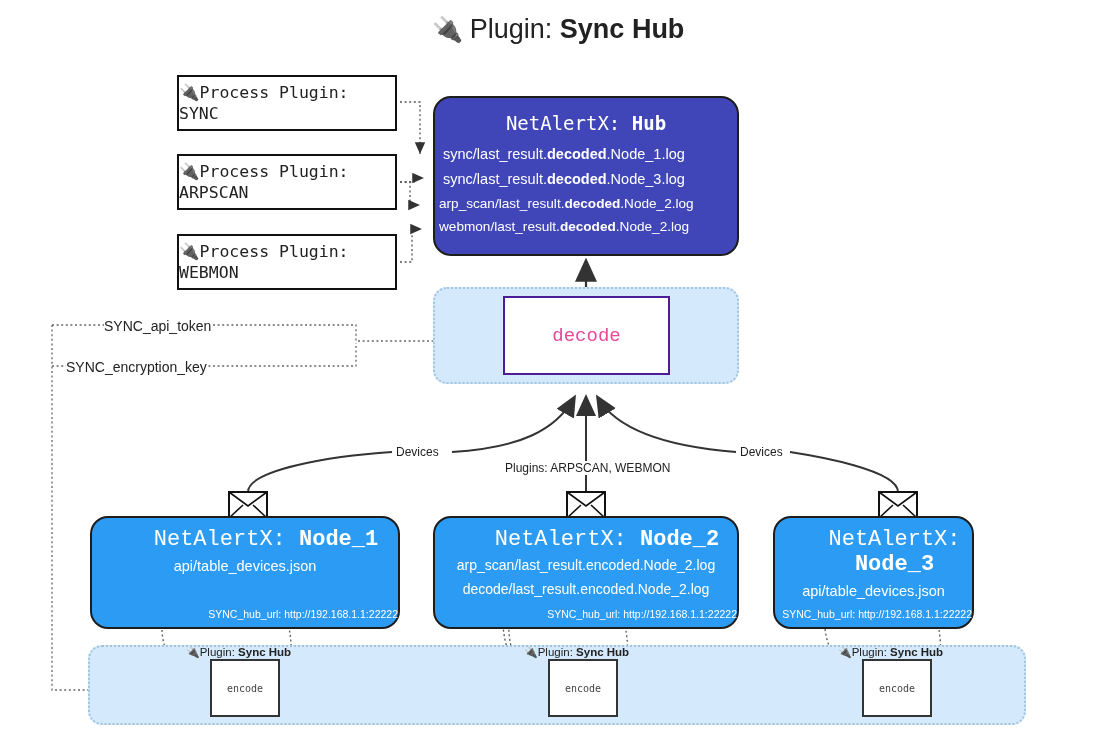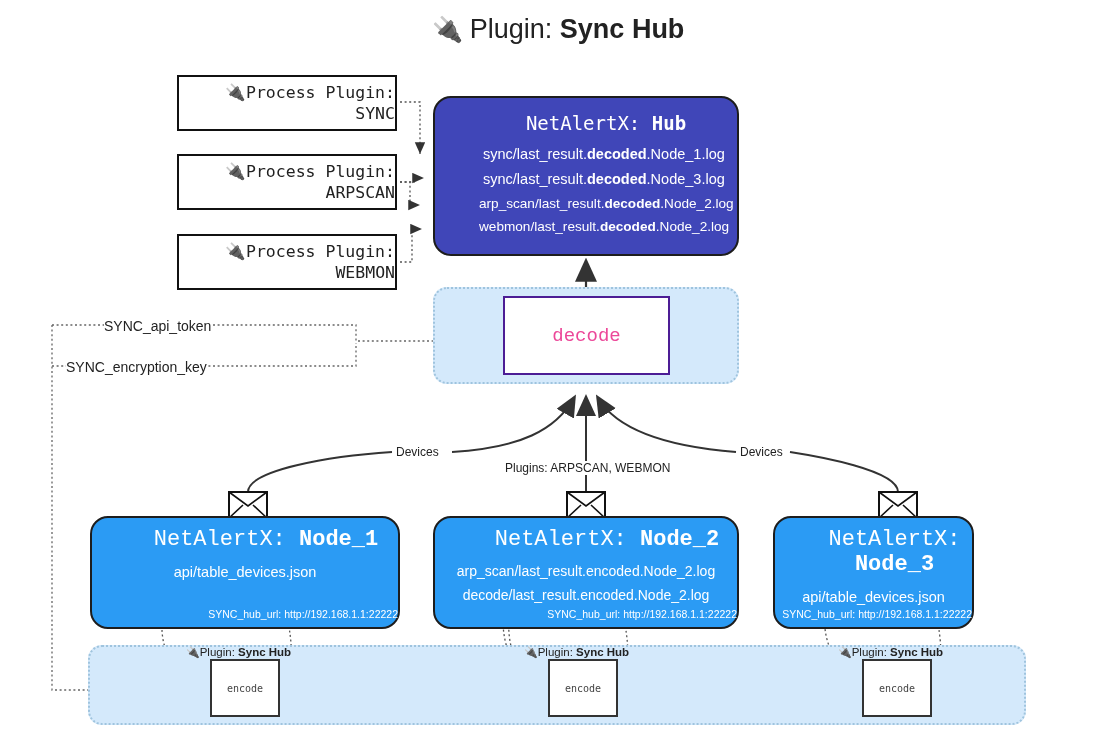--- a/index.html
+++ b/index.html
@@ -10,28 +10,28 @@
   .abs{position:absolute;box-sizing:border-box;}
 
   
   #title{left:0;top:14px;width:1117px;text-align:center;font-size:27px;color:#222;}
   #title .plug{font-size:25px;margin-right:6px;}
   #title .strong{font-weight:bold;}
 
   
   .proc{border:2px solid #111;background:#fff;width:220px;height:56px;
         font-family:"DejaVu Sans Mono","Liberation Mono",monospace;font-size:16.5px;
-        display:flex;flex-direction:column;align-items:flex-end;justify-content:center;line-height:1.3;}
+        display:flex;flex-direction:column;align-items:flex-start;justify-content:center;line-height:1.3;}
   .proc .l1{white-space:nowrap;}
   .proc .l2{white-space:nowrap;}
 
   
   #hub-url{left:455px;top:76px;width:280px;text-align:center;font-size:11px;color:#222;margin-top:43px;}
   #hub{left:433px;top:96px;width:306px;height:160px;background:#4046b8;border:2px solid #1d1d1d;
-       border-radius:18px;color:#fff;padding-top:10px;padding-left:40px;}
+       border-radius:18px;color:#fff;padding-top:10px;}
   #hub .hdr{text-align:center;font-family:"DejaVu Sans Mono","Liberation Mono",monospace;
             font-size:19px;margin:4px 0 8px 0;}
   #hub .hdr b{font-weight:bold;}
   #hub .line{font-size:14.5px;line-height:1.72;padding-left:8px;white-space:nowrap;}
   #hub .line b{font-weight:bold;}
   #hub .line.small{font-size:13.6px;padding-left:4px;}
 
   
   .lblue{background:#d4e9fb;border:2px dotted #9fc4de;border-radius:14px;}
   #decode-wrap{left:433px;top:287px;width:306px;height:97px;}
@@ -46,21 +46,21 @@
           font-family:"DejaVu Sans Mono","Liberation Mono",monospace;font-size:10px;color:#444;}
   .plabel{font-size:11.5px;white-space:nowrap;color:#222;}
   .plabel b{font-weight:bold;}
   .plabel .plug{font-size:11px;}
 
   
   .node{background:#2b9bf4;border:2px solid #1d1d1d;border-radius:18px;color:#fff;height:113px;}
   .node .hdr{text-align:center;font-family:Liberation Mono, monospace;
              font-size:22px;margin-top:9px;padding-left:42px;}
   .node .hdr b{font-weight:bold;}
-  .node .art{text-align:center;font-size:14.5px;margin-top:9px;line-height:1.55;white-space:nowrap;}
+  .node .art{text-align:center;font-size:14.5px;margin-top:3px;line-height:1.55;white-space:nowrap;}
   .node .url{position:absolute;left:0;bottom:7px;width:100%;text-align:right;font-size:10.5px;}
   #node1{left:90px;top:516px;width:310px;}
   #node2{left:433px;top:516px;width:306px;}
   #node3{left:773px;top:516px;width:201px;}
   #node2 .art{font-size:14px;}
 
   
   .env{width:40px;height:28px;}
 
   

